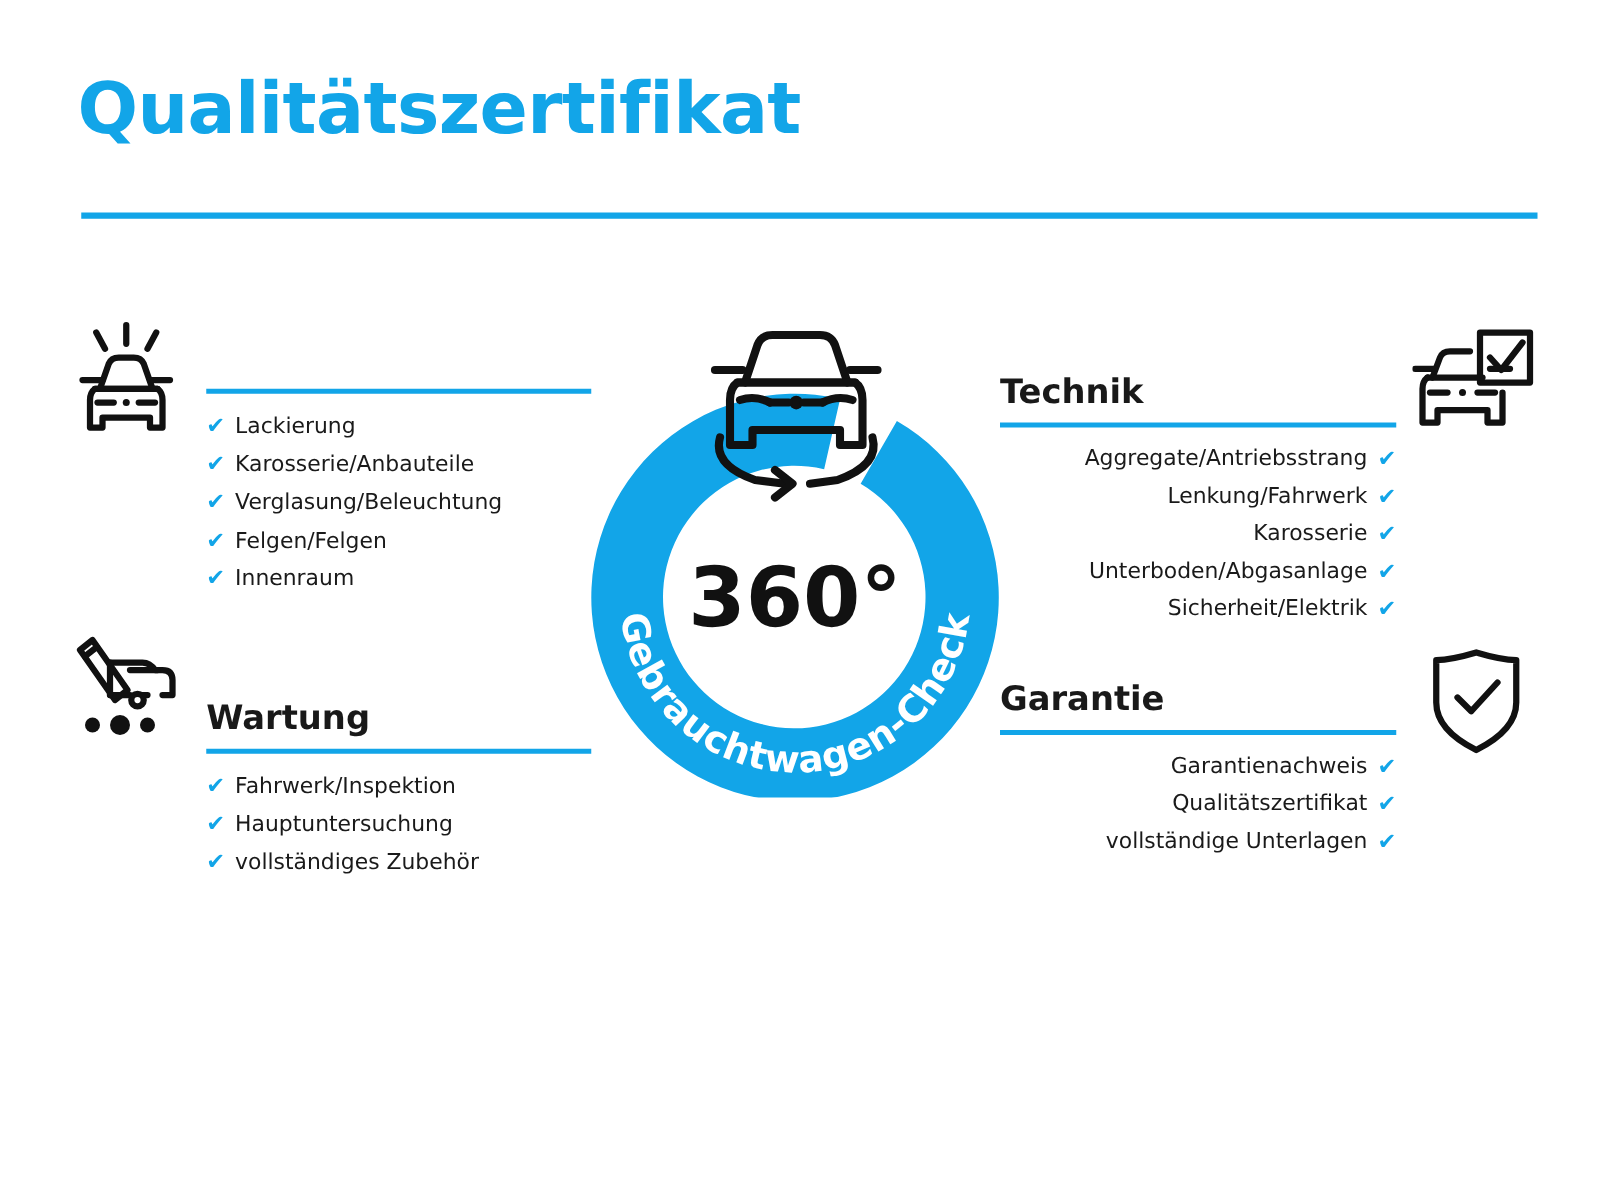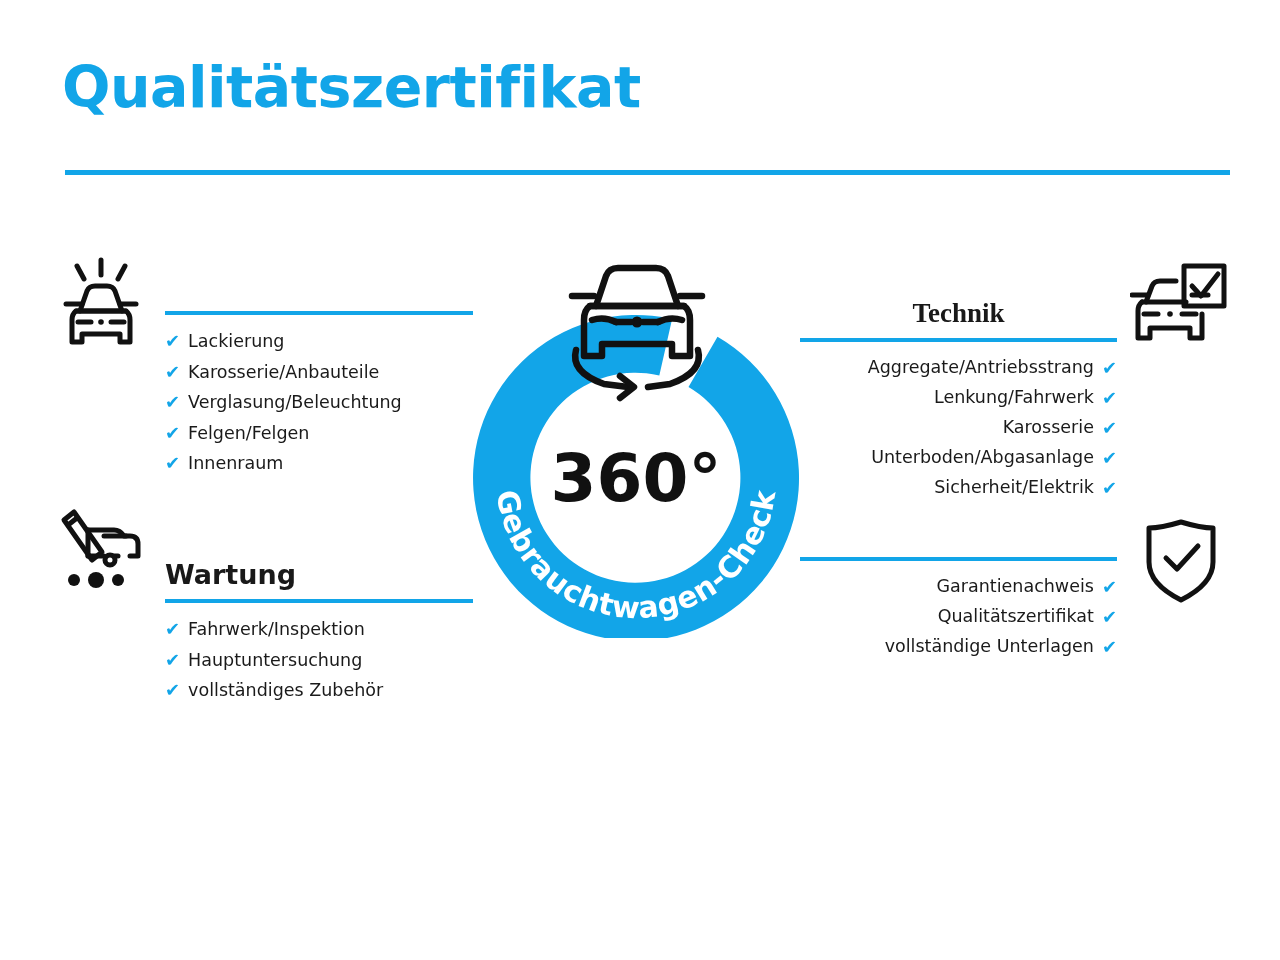--- a/index.html
+++ b/index.html
@@ -75,21 +75,21 @@
   }
 
   
   .col-left { left: 165px; width: 308px; }
   .col-left .section-head { text-align: left; }
   .col-left .list-item { justify-content: flex-start; }
   .col-left .check { margin-right: 8px; }
 
   
   .col-right { left: 800px; width: 317px; }
-  .col-right .section-head { text-align: center; font-family: Liberation Serif, serif; }
+  .col-right .section-head { text-align: left; }
   .col-right .list-item { justify-content: flex-end; align-items: center; }
   .col-right .check { margin-left: 8px; }
 
   #sec-optik   { top: 300px; }
   #sec-wartung { top: 546px; margin-top: 15px; }
   #sec-technik { top: 300px; }
   #sec-garantie{ top: 546px; }
 
   
   .side-icon {
@@ -263,20 +263,21 @@
         <span class="check">✔</span>
       </div>
       <div class="list-item">
         <span>Sicherheit/Elektrik</span>
         <span class="check">✔</span>
       </div>
     </div>
   </div>
 
   <div class="section col-right" id="sec-garantie">
+    <div class="section-head">Garantie</div>
     <div class="section-rule"></div>
     <div class="item-list">
       <div class="list-item">
         <span>Garantienachweis</span>
         <span class="check">✔</span>
       </div>
       <div class="list-item">
         <span>Qualitätszertifikat</span>
         <span class="check">✔</span>
       </div>

